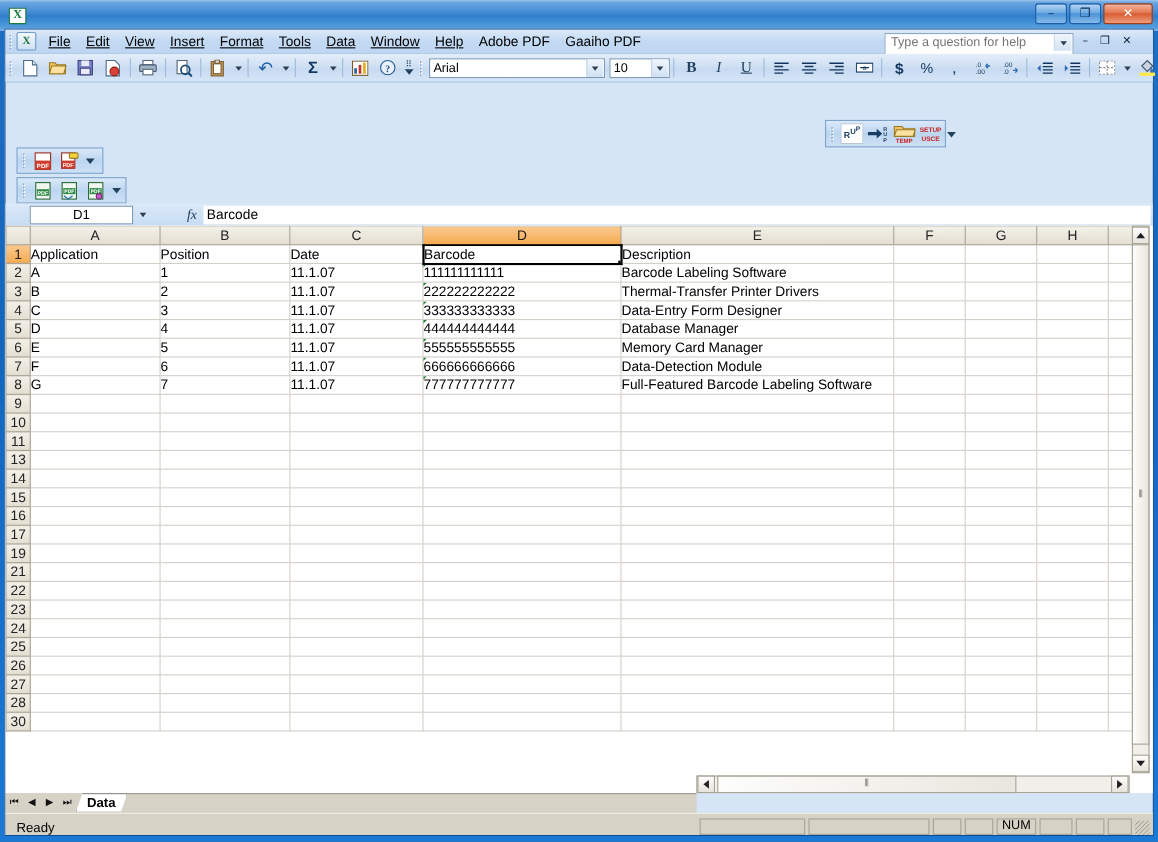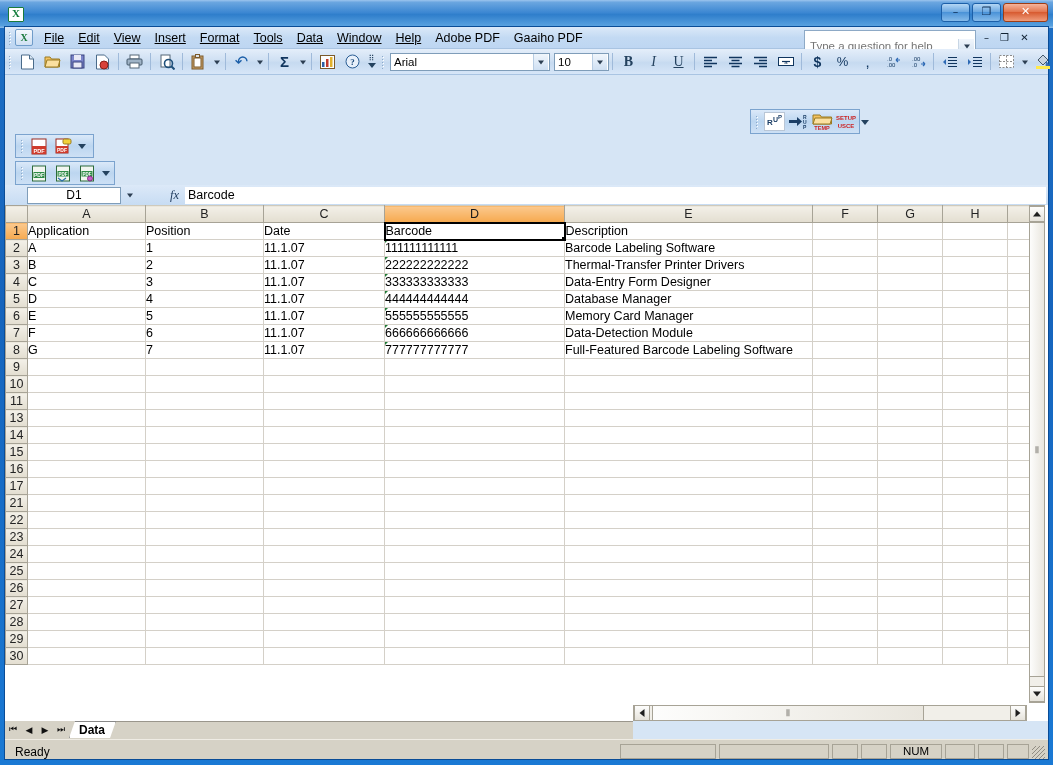--- a/index.html
+++ b/index.html
@@ -81,21 +81,21 @@
     font-size:10px; font-weight:bold; color:#1a7a3c; font-family:"Liberation Serif",serif;
   }
   .menu-item {
     font-size: 12.5px; color: #000; padding: 3px 7px 3px 7px;
     white-space: nowrap; cursor: default;
   }
   .menu-item u { text-decoration: underline; }
   #help-box {
     position: absolute; right: 72px; top: 3px;
     width: 172px; height: 32px; background: #fff;
-    border: 1px solid #8da9c6; display: flex; align-items: center;
+    border: 1px solid #8da9c6; display: flex; align-items: flex-start;
   }
   #help-box input {
     border: none; outline: none; width: 150px; height: 15px; margin-left: 3px;
     font-size: 11.5px; color: #555; font-family: "Liberation Sans", sans-serif;
     background: transparent;
   }
   #help-drop {
     width: 16px; height: 15px; border-left: 1px solid #c8d6e5;
     background: linear-gradient(to bottom,#f1f6fc,#d3e2f2);
     position: relative; flex: none;
@@ -836,20 +836,32 @@
               <td class="cell"></td>
               <td class="cell"></td>
               <td class="cell"></td>
               <td class="cell"></td>
               <td class="cell"></td>
               <td class="cell"></td>
               <td class="cell"></td>
               <td class="cell"></td>
             </tr>
             <tr>
+              <th class="rowhead">19</th>
+              <td class="cell"></td>
+              <td class="cell"></td>
+              <td class="cell"></td>
+              <td class="cell"></td>
+              <td class="cell"></td>
+              <td class="cell"></td>
+              <td class="cell"></td>
+              <td class="cell"></td>
+              <td class="cell"></td>
+            </tr>
+            <tr>
               <th class="rowhead">21</th>
               <td class="cell"></td>
               <td class="cell"></td>
               <td class="cell"></td>
               <td class="cell"></td>
               <td class="cell"></td>
               <td class="cell"></td>
               <td class="cell"></td>
               <td class="cell"></td>
               <td class="cell"></td>
@@ -921,32 +933,20 @@
               <td class="cell"></td>
               <td class="cell"></td>
               <td class="cell"></td>
               <td class="cell"></td>
               <td class="cell"></td>
               <td class="cell"></td>
               <td class="cell"></td>
             </tr>
             <tr>
               <th class="rowhead">28</th>
-              <td class="cell"></td>
-              <td class="cell"></td>
-              <td class="cell"></td>
-              <td class="cell"></td>
-              <td class="cell"></td>
-              <td class="cell"></td>
-              <td class="cell"></td>
-              <td class="cell"></td>
-              <td class="cell"></td>
-            </tr>
-            <tr>
-              <th class="rowhead">29</th>
               <td class="cell"></td>
               <td class="cell"></td>
               <td class="cell"></td>
               <td class="cell"></td>
               <td class="cell"></td>
               <td class="cell"></td>
               <td class="cell"></td>
               <td class="cell"></td>
               <td class="cell"></td>
             </tr>
@@ -995,21 +995,21 @@
       <div class="sheet-tab-blank"></div>
     </div>
 
     <div id="statusbar">
       <div id="status-text">Ready</div>
       <div style="flex:1"></div>
       <div class="status-pane" style="width:96px"></div>
       <div class="status-pane" style="width:110px"></div>
       <div class="status-pane" style="width:26px"></div>
       <div class="status-pane" style="width:26px"></div>
-      <div class="status-pane" style="width:52px">NUM</div>
+      <div class="status-pane" style="width:36px">NUM</div>
       <div class="status-pane" style="width:30px"></div>
       <div class="status-pane" style="width:26px"></div>
       <div class="status-pane" style="width:22px"></div>
       <div id="grip-corner"></div>
     </div>
 
   </div>
 </div>
 
 </body></html>

